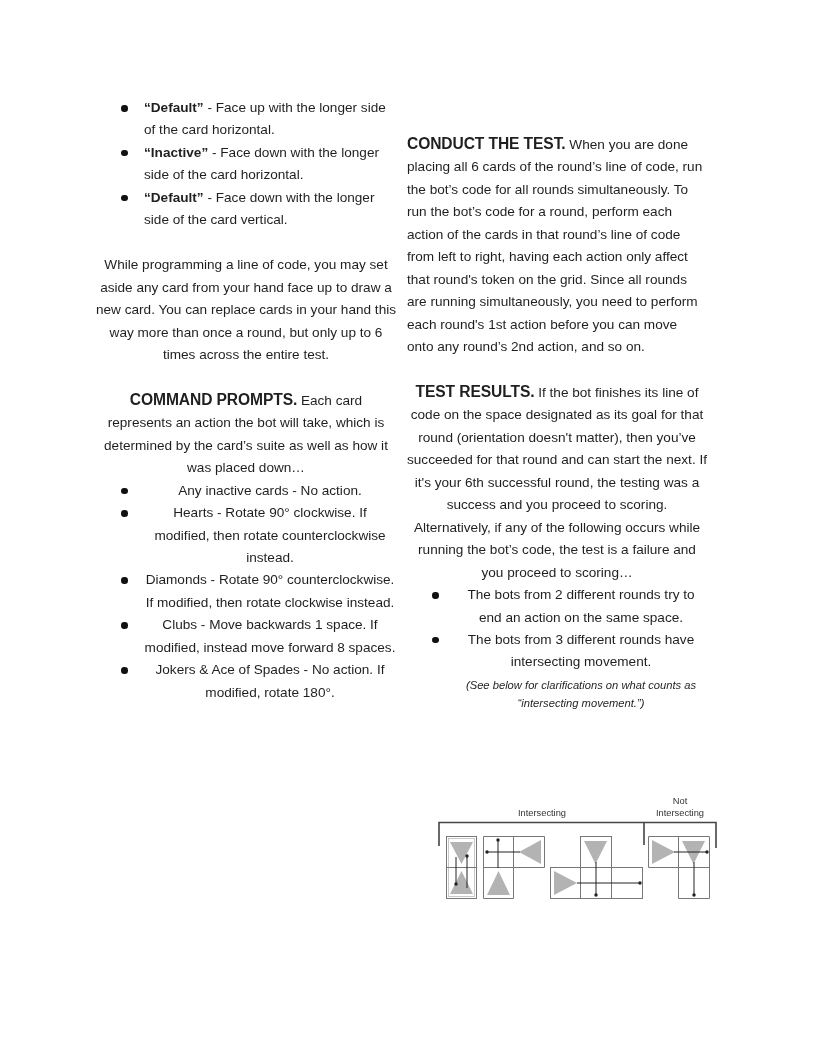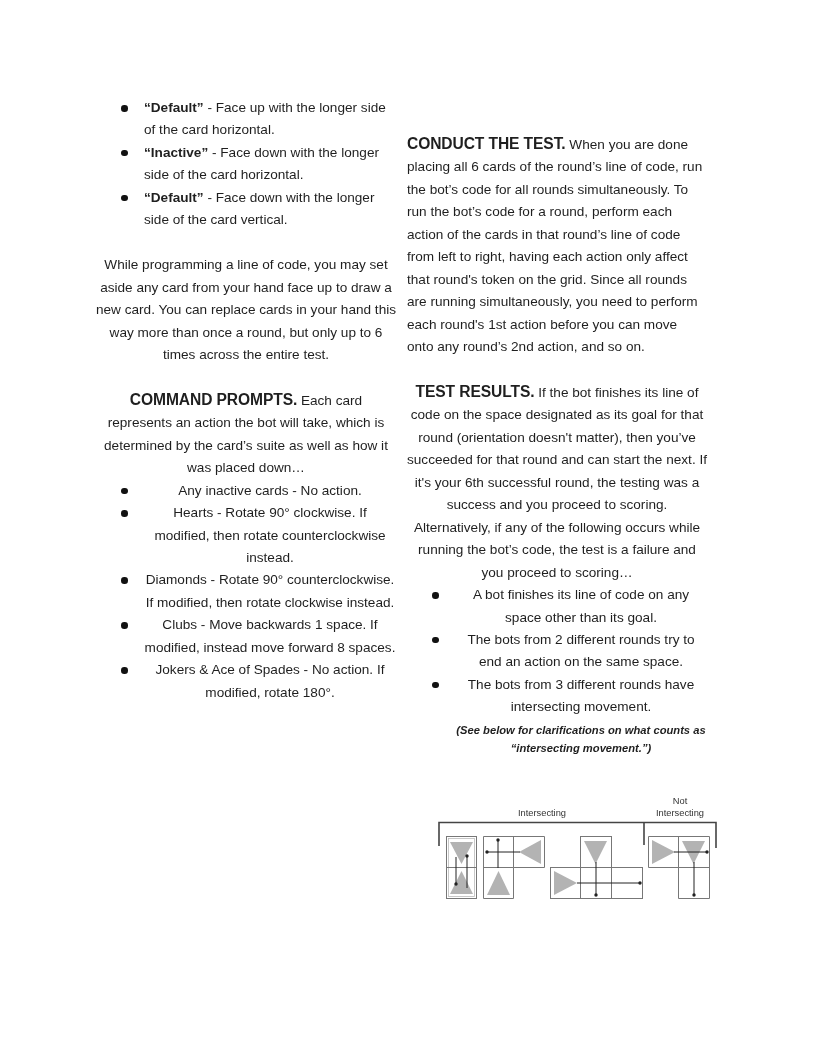--- a/index.html
+++ b/index.html
@@ -10,21 +10,21 @@
     .col-right { left: 407px; margin-top: 36px; }
     .section { margin: 0; }
     .section + .section { margin-top: 22.45px; text-align: center; }
     .para { margin: 0; }
     .head { font-weight: bold; font-size: 15.6px; letter-spacing: -0.1px; }
     ul.bul { list-style: none; margin: 0; padding: 0 0 0 48px; }
     ul.bul li { position: relative; }
     ul.bul li::before { content: ""; position: absolute; left: -23px; top: 8px; width: 6.5px; height: 6.5px;
                         border-radius: 50%; background: #111; }
     .term { font-weight: bold; }
-    .note { font-style: italic; font-size: 11.2px; line-height: 18px; margin-top: 2px; font-weight: bold; }
+    .note { font-style: italic; font-size: 11.2px; line-height: 18px; margin-top: 2px; }
     .diagram { position: absolute; left: 0; top: 0; width: 816px; height: 1056px; pointer-events: none; }
     .diagram text { font-family: "Liberation Sans", "DejaVu Sans", sans-serif; font-size: 9.3px; fill: #333; }
   </style>
 </head>
 <body>
 
 <div class="col col-left">
   <div class="section">
     <ul class="bul">
       <li><span class="term">“Default”</span><span> - Face up with the longer side of the card horizontal.</span></li>
@@ -50,21 +50,20 @@
 </div>
 
 <div class="col col-right">
   <div class="section">
     <p class="para"><span class="head">CONDUCT THE TEST.</span><span> When you are done placing all 6 cards of the round’s line of code, run the bot’s code for all rounds simultaneously. To run the bot’s code for a round, perform each action of the cards in that round’s line of code from left to right, having each action only affect that round's token on the grid. Since all rounds are running simultaneously, you need to perform each round's 1st action before you can move onto any round’s 2nd action, and so on.</span></p>
   </div>
 
   <div class="section">
     <p class="para"><span class="head">TEST RESULTS.</span><span> If the bot finishes its line of code on the space designated as its goal for that round (orientation doesn't matter), then you’ve succeeded for that round and can start the next. If it's your 6th successful round, the testing was a success and you proceed to scoring. Alternatively, if any of the following occurs while running the bot’s code, the test is a failure and you proceed to scoring…</span></p>
     <ul class="bul">
-      <li>A bot finishes its line of code on any space other than its goal.</li>
       <li>The bots from 2 different rounds try to end an action on the same space.</li>
       <li><span>The bots from 3 different rounds have intersecting movement.</span><div class="note">(See below for clarifications on what counts as “intersecting movement.”)</div></li>
     </ul>
   </div>
 </div>
 
 <svg class="diagram" viewBox="0 0 816 1056" xmlns="http://www.w3.org/2000/svg">
   <defs>
     <marker id="dot" markerWidth="4" markerHeight="4" refX="2" refY="2" markerUnits="userSpaceOnUse">
       <circle cx="2" cy="2" r="1.7" fill="#222"></circle>

